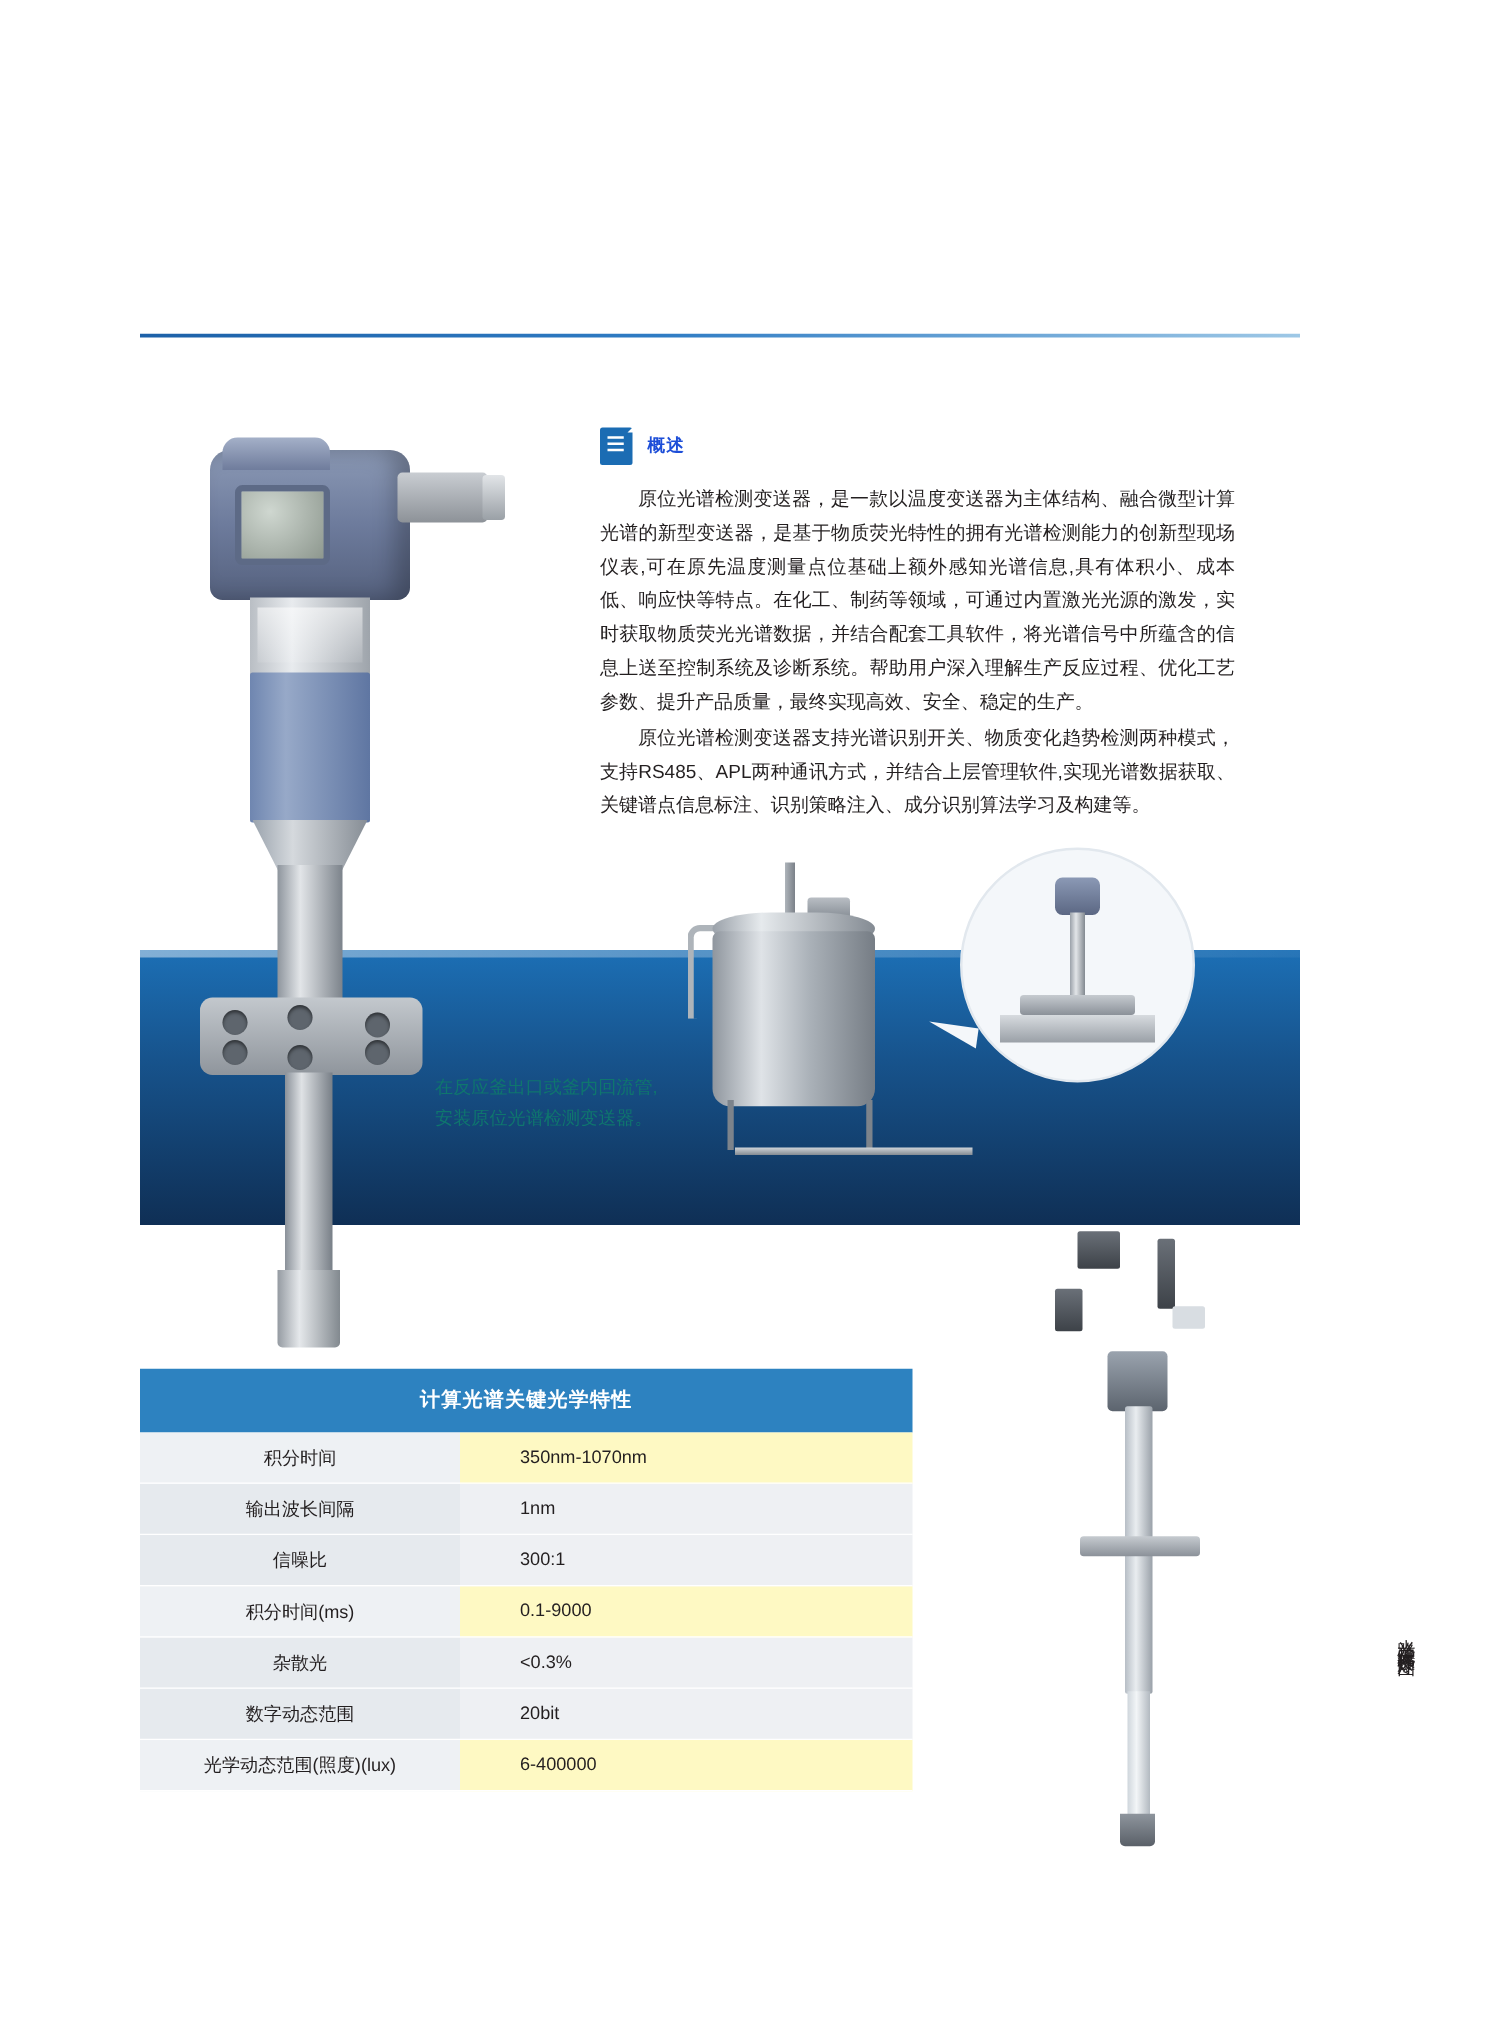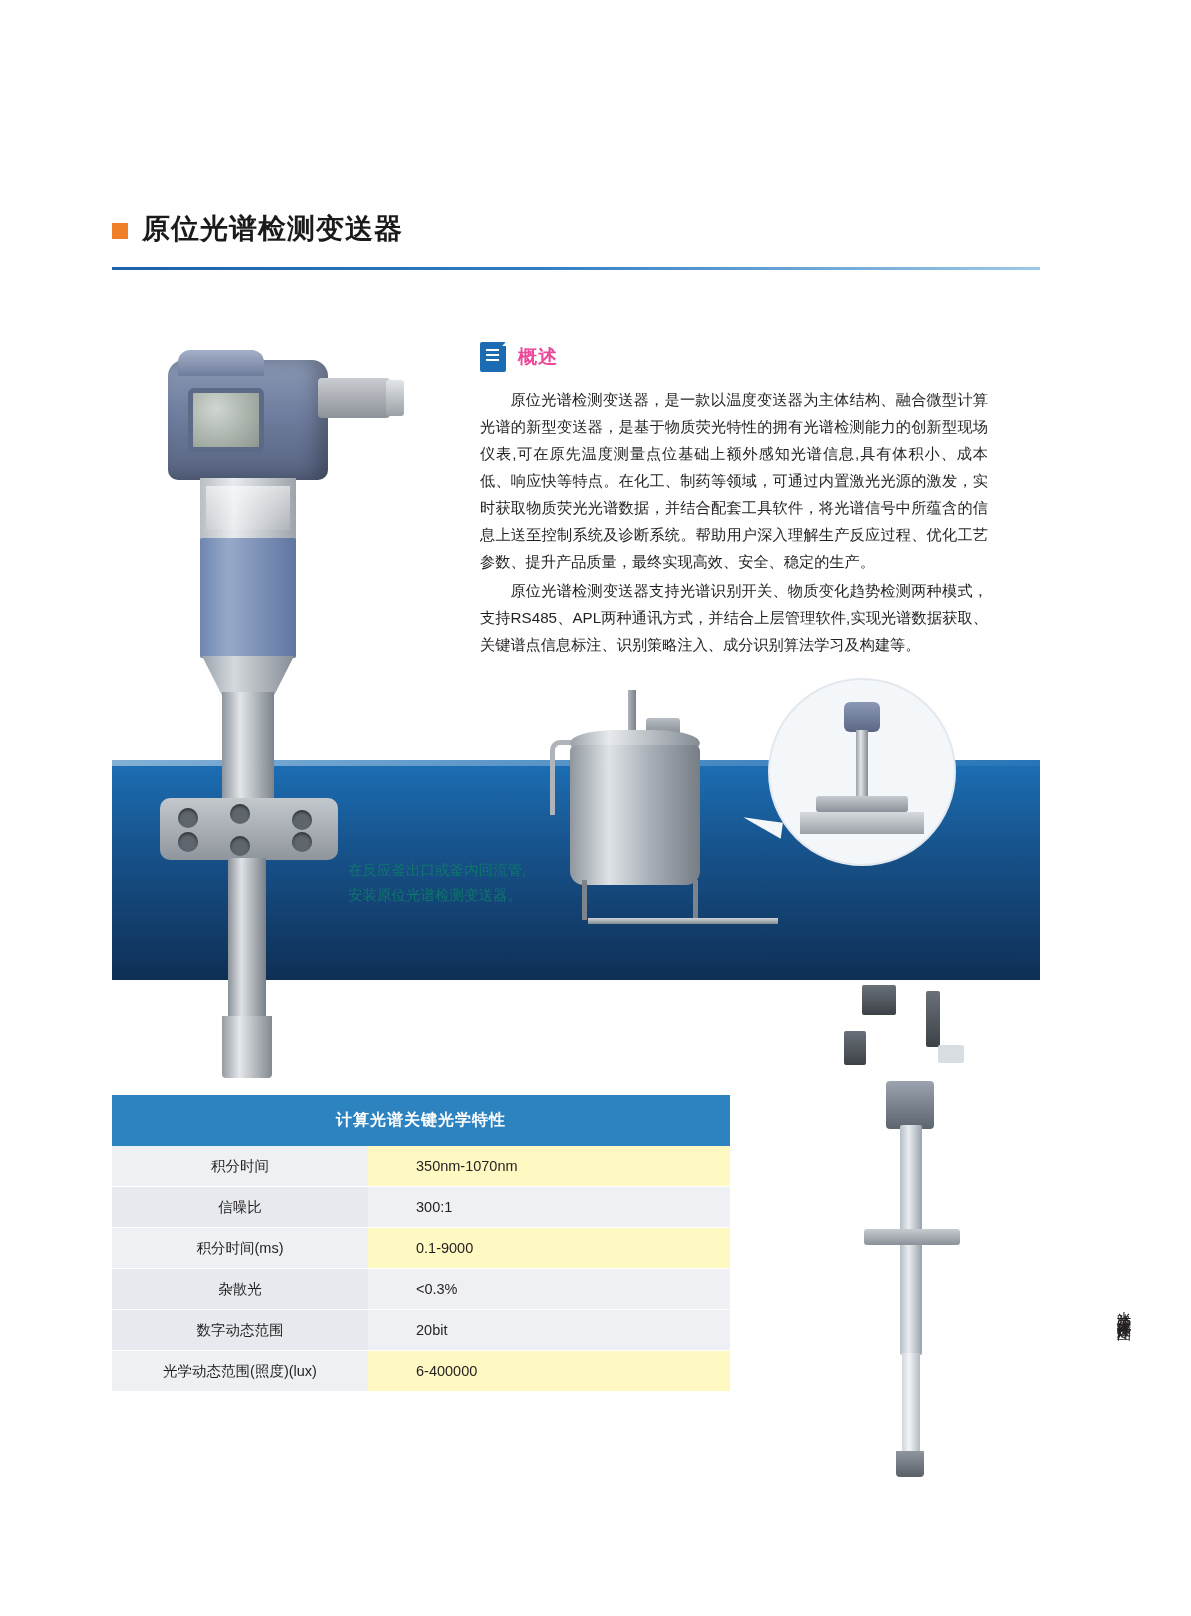--- a/index.html
+++ b/index.html
@@ -83,23 +83,23 @@
   }
   .doc-icon::after {
     content: "";
     position: absolute;
     right: -3px; top: -3px;
     width: 0; height: 0;
     border-left: 7px solid transparent;
     border-bottom: 7px solid #ffffff;
   }
   .overview-title {
-    font-size: 19px;
+    font-size: 14px;
     font-weight: bold;
-    color: #ec4899;
+    color: #1d4ed8;
     letter-spacing: 1px;
   }
   .overview p {
     margin: 0 0 2px 0;
     font-size: 15.2px;
     line-height: 1.78;
     text-align: justify;
     text-indent: 2em;
     color: #231f20;
   }
@@ -448,24 +448,20 @@
     color: #231f20;
     writing-mode: vertical-rl;
     text-orientation: upright;
     letter-spacing: 2px;
   }
 </style>
 </head>
 <body>
 
 <div class="page-header">
-  <div class="title-row">
-    <span class="title-bullet"></span>
-    <span class="page-title">原位光谱检测变送器</span>
-  </div>
   <div class="title-rule"></div>
 </div>
 
 <div class="hero">
   <div class="water-band"></div>
 
   <div class="transmitter">
     <div class="tx-housing"></div>
     <div class="tx-cap"></div>
     <div class="tx-display"></div>
@@ -526,20 +522,24 @@
     <tr>
       <th colspan="2">计算光谱关键光学特性</th>
     </tr>
   </thead>
   <tbody>
     <tr>
       <td class="k">积分时间</td>
       <td class="v">350nm-1070nm</td>
     </tr>
     <tr class="alt">
+      <td class="k">输出波长间隔</td>
+      <td class="v">1nm</td>
+    </tr>
+    <tr class="alt">
       <td class="k">信噪比</td>
       <td class="v">300:1</td>
     </tr>
     <tr>
       <td class="k">积分时间(ms)</td>
       <td class="v">0.1-9000</td>
     </tr>
     <tr class="alt">
       <td class="k">杂散光</td>
       <td class="v">&lt;0.3%</td>

